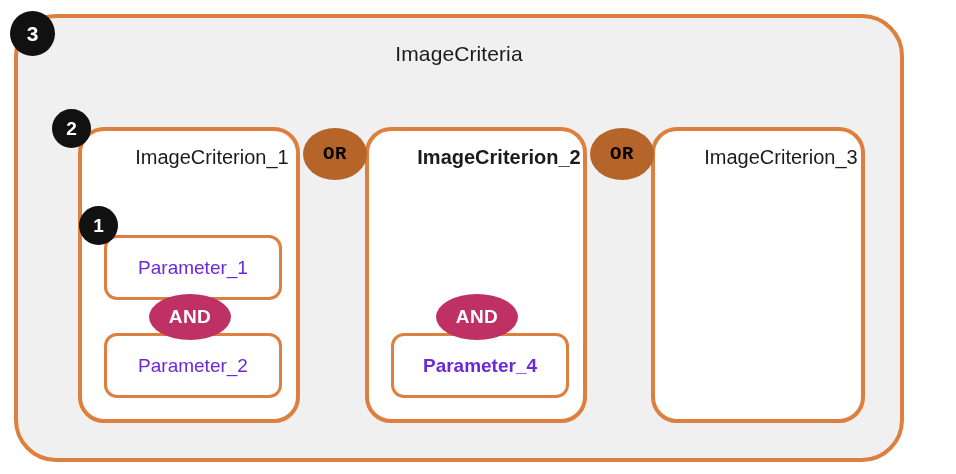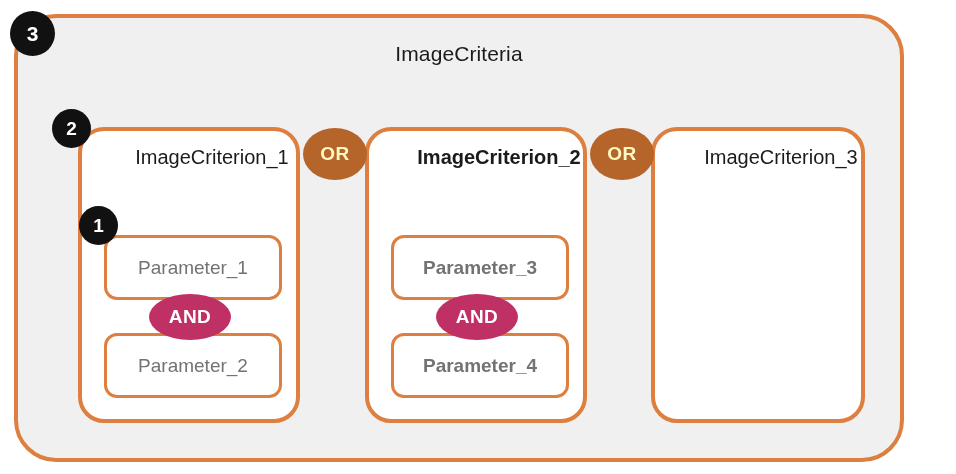--- a/index.html
+++ b/index.html
@@ -62,21 +62,21 @@
     background: #ffffff;
     border: 3px solid #dd7f3e;
     border-radius: 13px;
     height: 65px;
     left: 22px;
     width: 178px;
     display: flex;
     align-items: center;
     justify-content: center;
     font-size: 19px;
-    color: #737373;
+    color: #6d28d9;
     white-space: nowrap;
   }
   .param.top    { top: 104px; }
   .param.bottom { top: 202px; }
   .param.single { top: 104px; }
 
   
   .and-badge {
     position: absolute;
     width: 82px; height: 46px;
@@ -92,28 +92,29 @@
     z-index: 6;
     text-align: center;
   }
 
   
   .or-badge {
     position: absolute;
     width: 64px; height: 52px;
     border-radius: 50%;
     background: #b5642a;
-    color: #fef9c3;
+    color: #000000;
     font-size: 19px;
     font-weight: bold;
     display: flex;
     align-items: center;
     justify-content: center;
     letter-spacing: .5px;
     z-index: 7;
+    font-family: Liberation Mono, monospace;
   }
   #or1 { left: 303px; top: 128px; }
   #or2 { left: 590px; top: 128px; }
 
   
   .num-badge {
     position: absolute;
     border-radius: 50%;
     background: #111111;
     color: #ffffff;
@@ -138,21 +139,20 @@
 
   <div class="criterion" id="crit1">
     <div class="crit-title">ImageCriterion_1</div>
     <div class="param top">Parameter_1</div>
     <div class="param bottom">Parameter_2</div>
   </div>
   <div class="and-badge" style="left:149px; top:294px;">AND</div>
 
   <div class="criterion" id="crit2">
     <div class="crit-title">ImageCriterion_2</div>
-    <div class="param top">Parameter_3</div>
     <div class="param bottom">Parameter_4</div>
   </div>
   <div class="and-badge" style="left:436px; top:294px;">AND</div>
 
   <div class="criterion" id="crit3">
     <div class="crit-title">ImageCriterion_3</div>
   </div>
 
   <div class="or-badge" id="or1">OR</div>
   <div class="or-badge" id="or2">OR</div>

